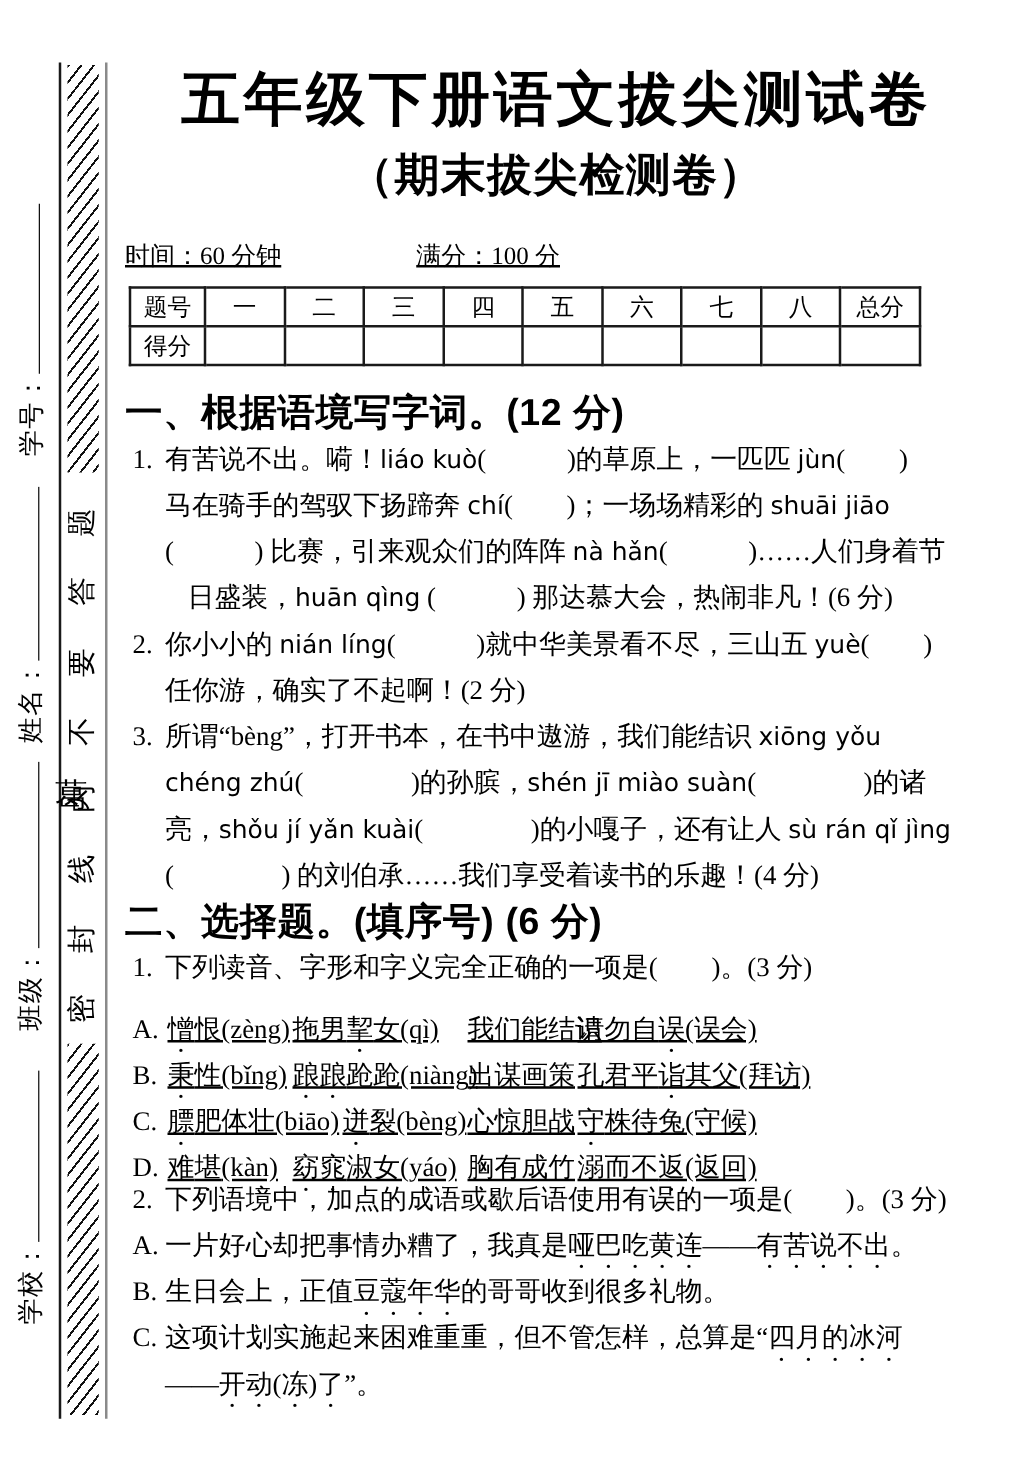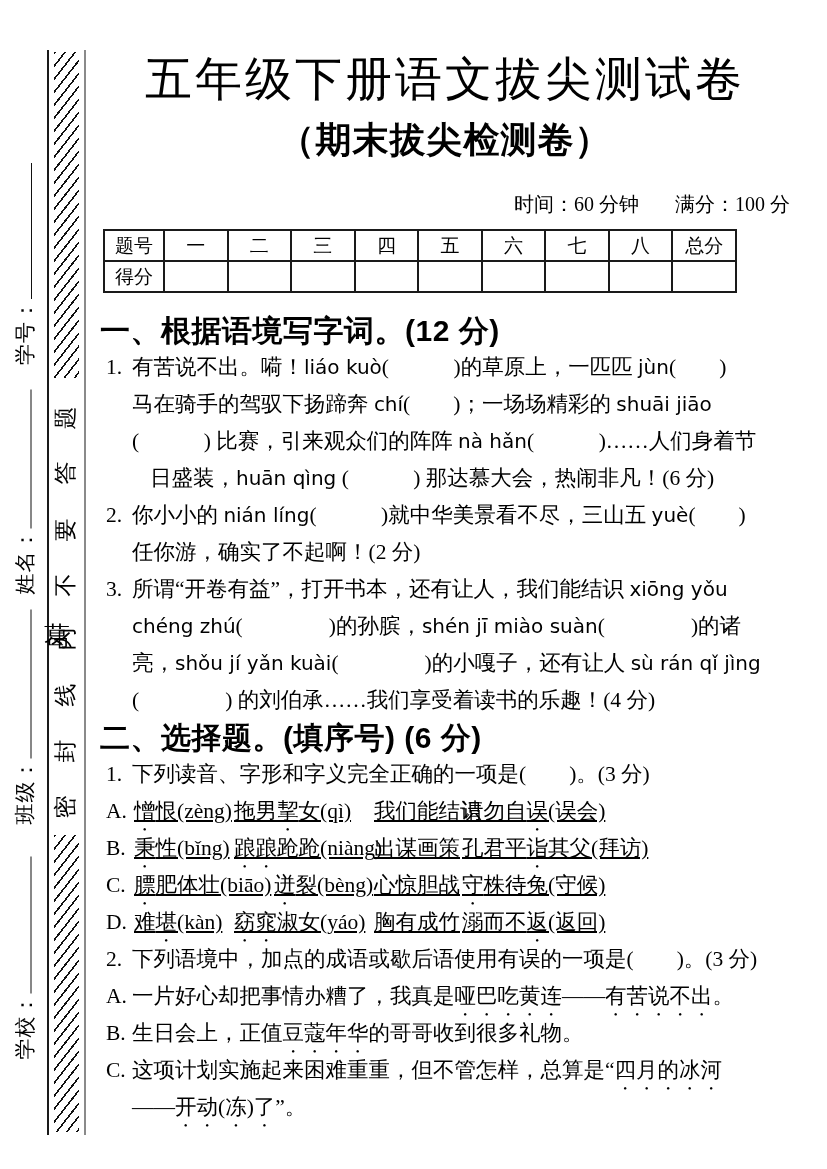--- a/index.html
+++ b/index.html
@@ -18,46 +18,46 @@
   .sealchar{position:absolute;left:50px;width:32px;height:32px;line-height:32px;
             text-align:center;font-size:23px;transform:rotate(-90deg);}
   .overflow-char{position:absolute;left:44px;top:619px;font-size:26px;z-index:3;}
   .sfield{position:absolute;height:26px;display:flex;align-items:baseline;
           transform:rotate(-90deg);font-size:21px;letter-spacing:1px;}
   .sfield .fill{flex:1;border-bottom:1.6px solid #111;height:20px;}
 
   
   .main{position:absolute;left:100px;top:0;width:690px;}
   .title{position:absolute;top:48px;left:0;width:690px;text-align:center;
-         font-size:47px;font-weight:400;letter-spacing:3px;white-space:nowrap;}
+         font-size:47px;font-weight:700;letter-spacing:3px;white-space:nowrap;}
   .subtitle{position:absolute;top:116px;left:0;width:690px;text-align:center;
             font-size:36px;font-weight:700;letter-spacing:1px;}
   .info{position:absolute;top:191px;left:0;width:690px;display:flex;
-        justify-content:flex-end;gap:36px;font-size:20px;}
+        gap:108px;font-size:20px;text-decoration:underline;}
 
   table.score{position:absolute;top:229px;left:3px;width:634px;
               border-collapse:collapse;table-layout:fixed;}
   table.score td{border:2px solid #1a1a1a;height:29px;text-align:center;
                  font-size:19px;padding:0;}
   table.score td.first{width:58px;}
 
   
   .content{position:absolute;top:312px;left:0;width:690px;
            font-size:21.5px;line-height:37px;}
   .content .h{height:37px;font-family:"Liberation Sans","DejaVu Sans",sans-serif;
               font-weight:700;font-size:30px;letter-spacing:.5px;}
   .content .ln{height:37px;padding-left:32px;white-space:nowrap;}
   .content .ln .num{display:inline-block;width:26px;margin-left:-26px;}
   .content .ln.ind2{padding-left:50px;}
   .content .opt{height:37px;padding-left:6px;display:flex;align-items:baseline;
                 white-space:nowrap;}
   .content .opt .num{width:28px;flex-shrink:0;}
   .content .ocol{flex-shrink:0;overflow:visible;text-decoration:underline;}
   .content .ocol.c0{width:100px;}
-  .content .ocol.c1{width:140px;}
+  .content .ocol.c1{width:140px;margin-top:12px;}
   .content .ocol.c2{width:88px;}
   .content .ocol.c3{width:auto;}
   .py{font-family:"DejaVu Sans","Liberation Sans",sans-serif;font-size:20px;text-align:right;}
   .em{-webkit-text-emphasis:filled dot #000;-webkit-text-emphasis-position:under left;
       text-emphasis:filled dot #000;text-emphasis-position:under left;}
 </style>
 </head>
 <body>
 
 <div class="page">
@@ -132,21 +132,21 @@
       </table>
 
     <div class="content">
         <div class="h">一、根据语境写字词。(12 分)</div>
         <div class="ln"><span class="num">1.</span><span>有苦说不出。嗬！</span><span class="py">liáo kuò</span><span>(　　　)的草原上，一匹匹 </span><span class="py">jùn</span><span>(　　)</span></div>
         <div class="ln"><span>马在骑手的驾驭下扬蹄奔 </span><span class="py">chí</span><span>(　　)；一场场精彩的 </span><span class="py">shuāi jiāo</span></div>
         <div class="ln"><span>(　　　) 比赛，引来观众们的阵阵 </span><span class="py">nà hǎn</span><span>(　　　)……人们身着节</span></div>
         <div class="ln ind2"><span>日盛装，</span><span class="py">huān qìng</span><span> (　　　) 那达慕大会，热闹非凡！(6 分)</span></div>
         <div class="ln"><span class="num">2.</span><span>你小小的 </span><span class="py">nián líng</span><span>(　　　)就中华美景看不尽，三山五 </span><span class="py">yuè</span><span>(　　)</span></div>
         <div class="ln"><span>任你游，确实了不起啊！(2 分)</span></div>
-        <div class="ln"><span class="num">3.</span><span>所谓“开卷有益”，打开书本，还有让人，我们能结识 </span><span class="py">xiōng yǒu</span></div>
+        <div class="ln"><span class="num">3.</span><span>所谓“bèng”，打开书本，在书中遨游，我们能结识 </span><span class="py">xiōng yǒu</span></div>
         <div class="ln"><span class="py">chéng zhú</span><span>(　　　　)的孙膑，</span><span class="py">shén jī miào suàn</span><span>(　　　　)的诸</span></div>
         <div class="ln"><span>亮，</span><span class="py">shǒu jí yǎn kuài</span><span>(　　　　)的小嘎子，还有让人 </span><span class="py">sù rán qǐ jìng</span></div>
         <div class="ln"><span>(　　　　) 的刘伯承……我们享受着读书的乐趣！(4 分)</span></div>
         <div class="h">二、选择题。(填序号) (6 分)</div>
         <div class="ln"><span class="num">1.</span><span>下列读音、字形和字义完全正确的一项是(　　)。(3 分)</span></div>
         <div class="opt">
           <span class="num">A.</span>
           <span class="ocol c0"><span class="em">憎</span><span>恨(zèng)</span></span>
           <span class="ocol c1"><span>拖男</span><span class="em">挈</span><span>女(qì)</span></span>
           <span class="ocol c2"><span>我们能结识</span></span>

